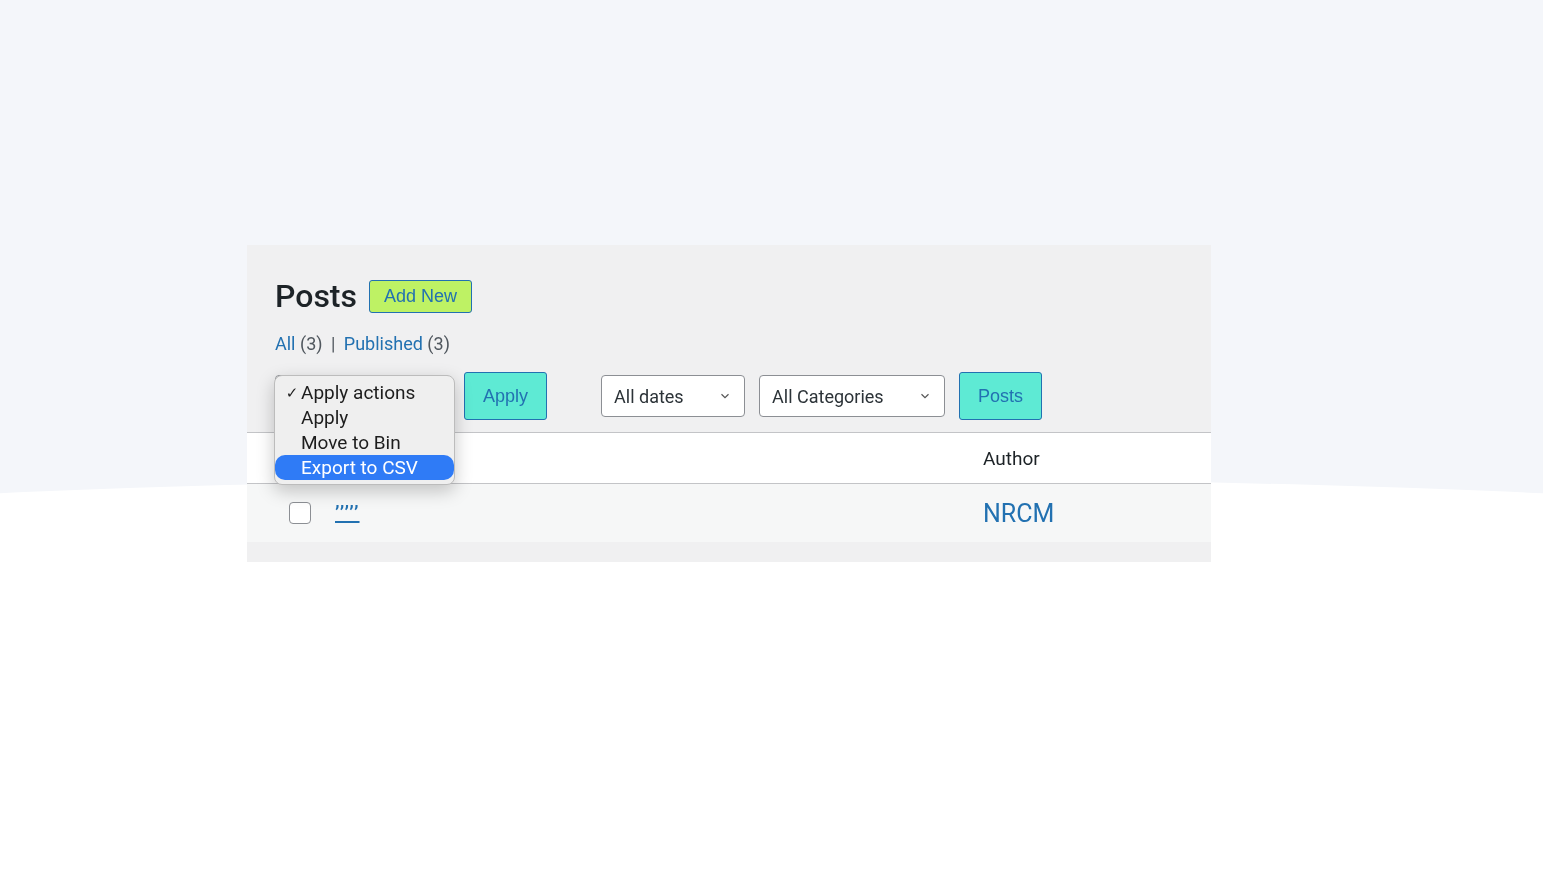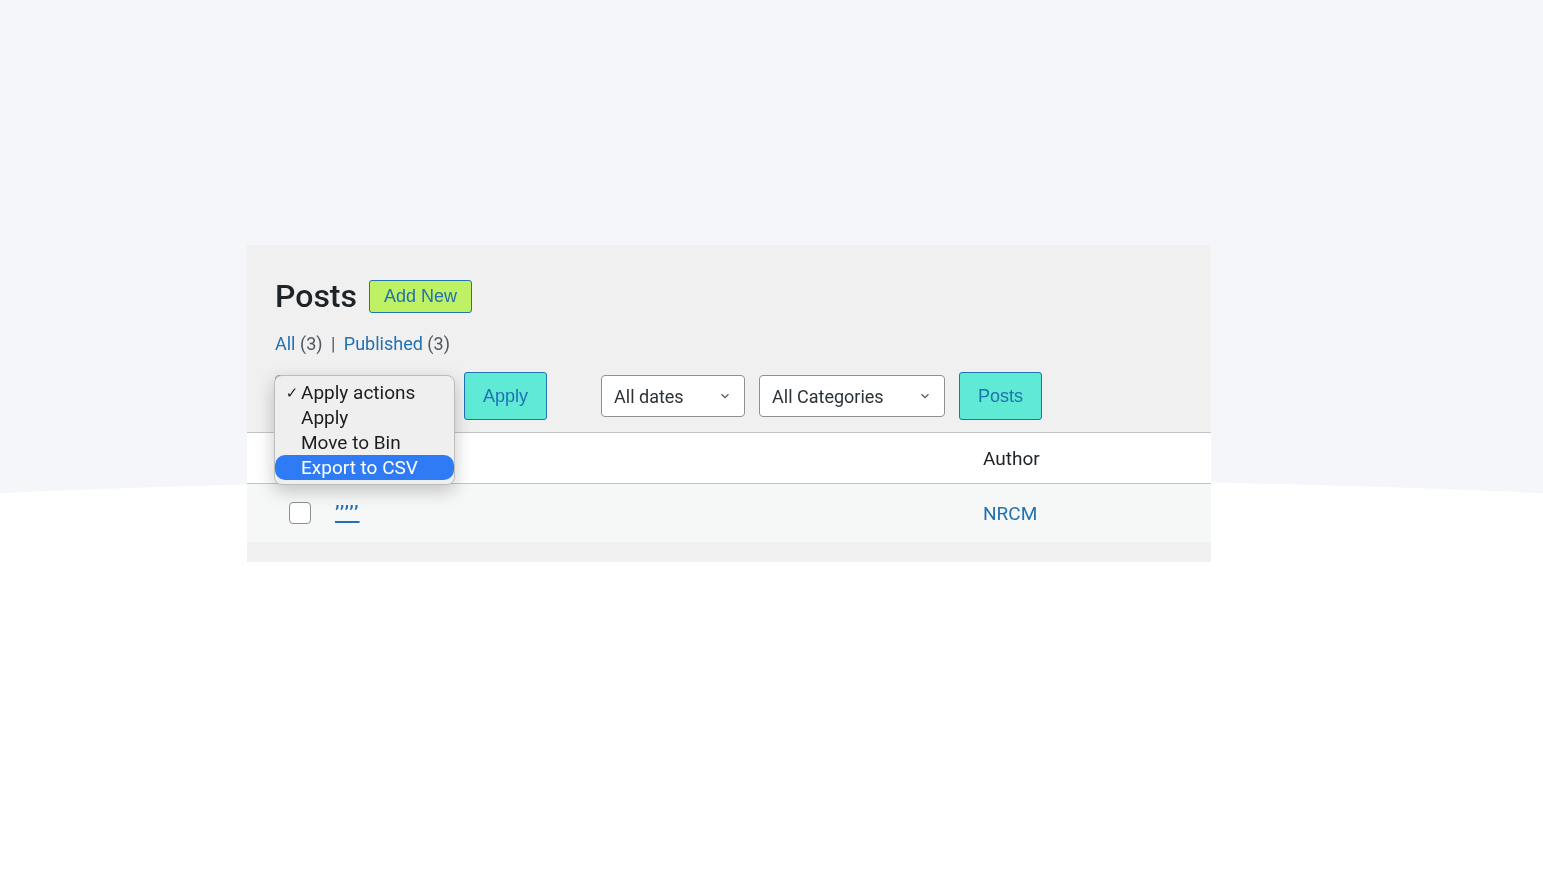--- a/index.html
+++ b/index.html
@@ -186,21 +186,21 @@
       letter-spacing: 1px;
     }
     .row-title-cell {
       flex: 1;
       display: flex;
       align-items: center;
     }
     .row-author {
       width: 200px;
       color: #2271b1;
-      font-size: 19px;
+      font-size: 25px;
     }
   </style>
 </head>
 <body>
 
 <div class="wave"></div>
 
 <div class="admin-panel">
 
   <div class="panel-header">

